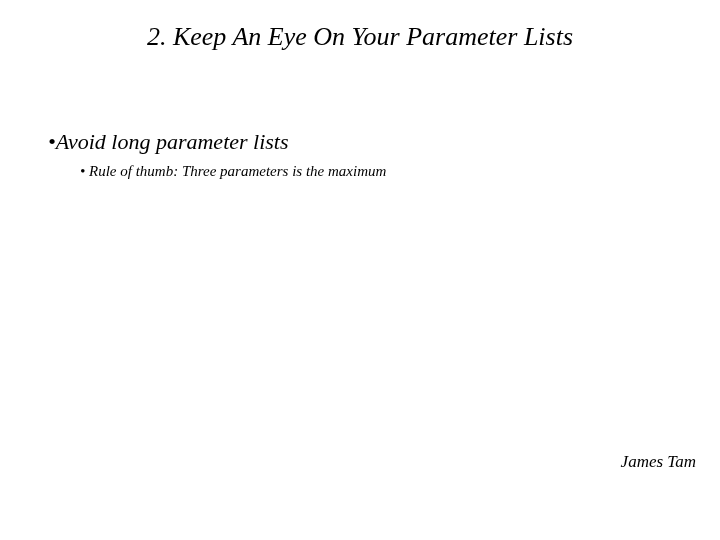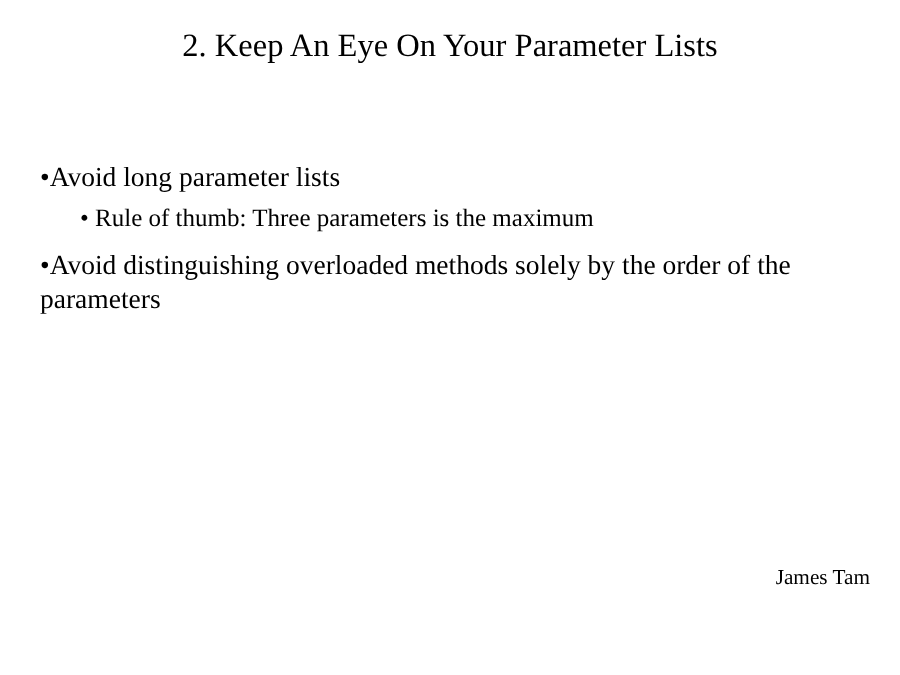--- a/index.html
+++ b/index.html
@@ -10,43 +10,44 @@
     background: #ffffff;
     font-family: "Times New Roman", Times, serif;
     color: #000000;
     overflow: hidden;
   }
   .slide {
     position: relative;
     width: 720px;
     height: 488px;
     box-sizing: border-box;
+    font-style: italic;
   }
   .title {
     position: absolute;
     top: 22px;
     left: 0;
     width: 720px;
     text-align: center;
     font-size: 26px;
     font-weight: 400;
   }
   .body {
     position: absolute;
     top: 128px;
-    left: 32px;
+    left: 48px;
     right: 40px;
   }
   .level1 {
     font-size: 22px;
     line-height: 1.25;
     margin: 0 0 6px 0;
   }
   .level2 {
-    font-size: 20px;
+    font-size: 15px;
     line-height: 1.3;
     margin: 0 0 10px 32px;
   }
   .bullet {
     display: inline-block;
   }
   .footer {
     position: absolute;
     bottom: 16px;
     right: 24px;
@@ -63,21 +64,18 @@
   <div class="body">
 
     <div class="level1">
       <span class="bullet">•</span><span>Avoid long parameter lists</span>
     </div>
 
     <div class="level2">
       <span class="bullet">•</span><span> </span><span>Rule of thumb: Three parameters is the maximum</span>
     </div>
 
-    <div class="level1">
-      <span class="bullet">•</span><span>Avoid distinguishing overloaded methods solely by the order of the parameters</span>
-    </div>
 
   </div>
 
   <div class="footer">James Tam</div>
 
 </div>
 
 </body></html>

